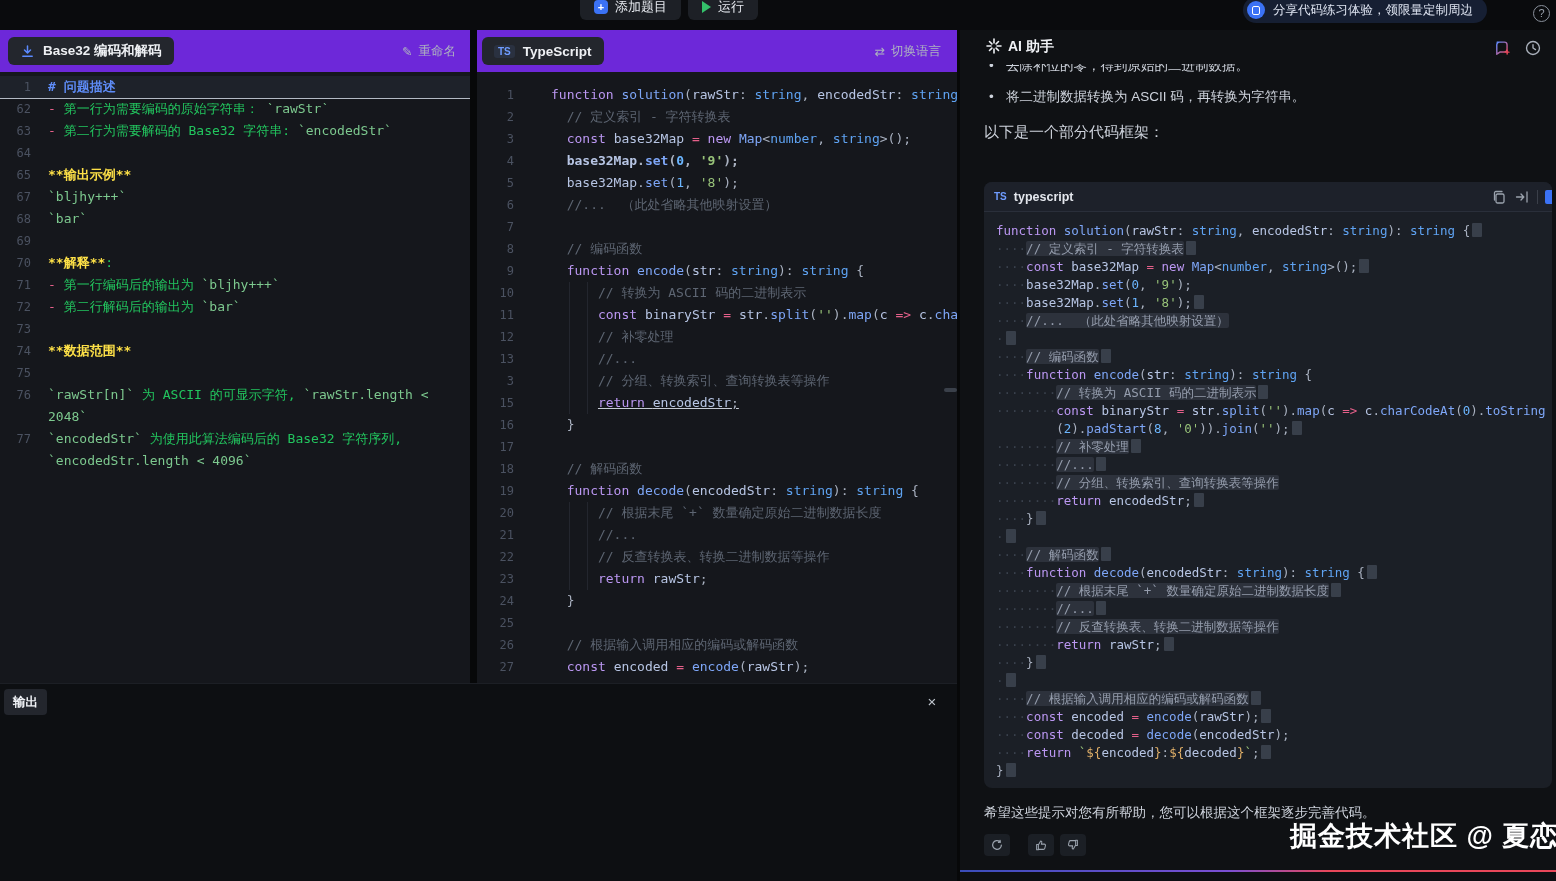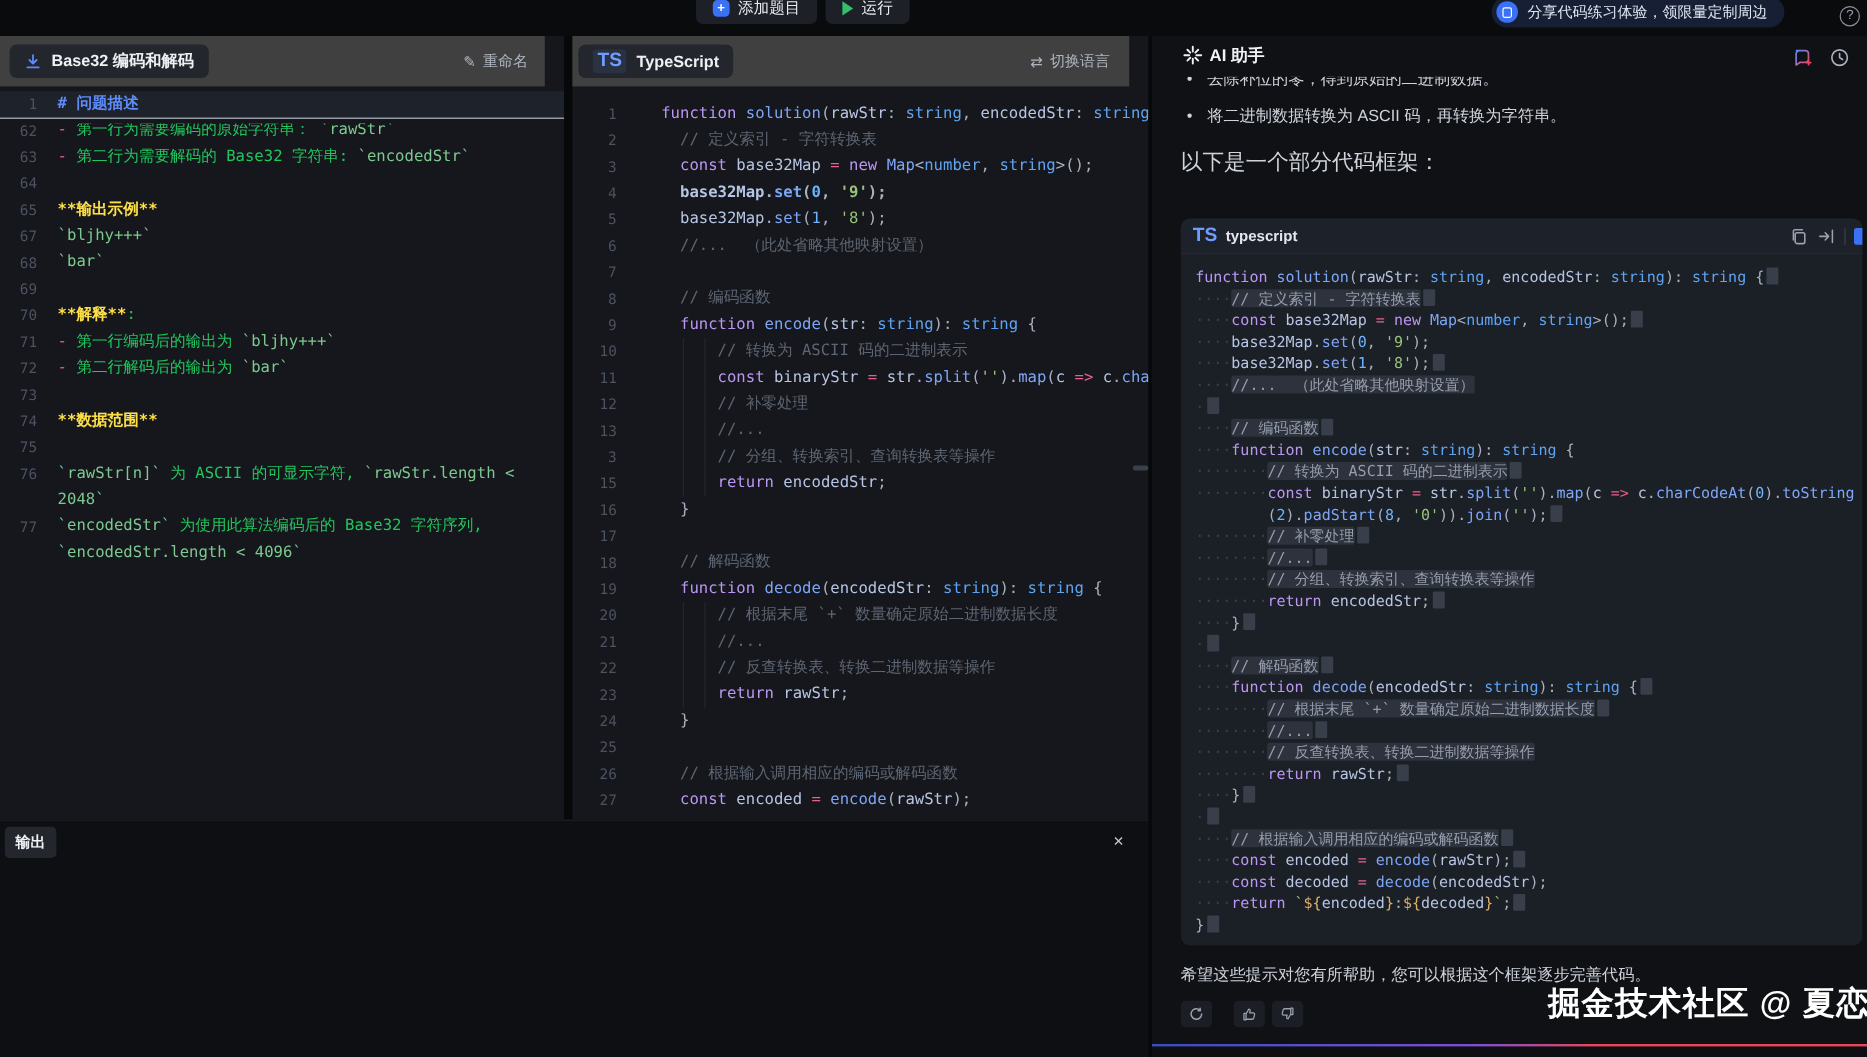--- a/index.html
+++ b/index.html
@@ -17,21 +17,21 @@
   .playicon { width:0; height:0; border-left:9px solid #34c06a; border-top:6px solid transparent; border-bottom:6px solid transparent; }
   #banner { position:absolute; left:1243px; top:-3px; height:26px; border-radius:14px; background:#161f33;
             display:flex; align-items:center; gap:8px; padding:0 14px 0 4px; font-size:12.5px; color:#dfe5f2; cursor:pointer;}
   .bannericon { width:18px; height:18px; border-radius:50%; background:#3b72f5; display:flex; align-items:center; justify-content:center; }
   .bannericon span { display:block; width:8px; height:9px; border:1.2px solid #fff; border-radius:2px; }
   #help { position:absolute; left:1533px; top:5px; width:17px; height:17px; border-radius:50%;
           border:1.5px solid #8a919c; color:#9aa1ac; font-size:11px; text-align:center; line-height:15px; cursor:pointer;}
 
   
   .panel { position:absolute; background:#15171c; }
-  .phead { position:absolute; left:0; right:16px; top:0; height:42px; background:#404040; }
+  .phead { position:absolute; left:0; right:0; top:0; height:42px; background:#6d28d9; }
   .ptab  { position:absolute; left:8px; top:7px; height:28px; border-radius:6px; background:#23262d;
            display:flex; align-items:center; gap:8px; padding:0 12px; font-size:13.5px; font-weight:bold; color:#eef0f4; cursor:pointer;}
   .phead .right-act { position:absolute; top:0; height:42px; display:flex; align-items:center; gap:6px;
                       font-size:12.5px; color:#aeb4bf; cursor:pointer; }
 
   
   .ed { position:absolute; left:0; right:0; bottom:0; top:42px; overflow:hidden;
         font-family:"DejaVu Sans Mono", monospace; font-size:13px; }
   .row { position:relative; display:flex; min-height:22px; line-height:22px; }
   .ln  { flex:0 0 48px; text-align:right; padding-right:17px; color:#4b5261; font-size:12px; user-select:none; }
@@ -51,42 +51,42 @@
   .tk-k{color:#bb97f2} .tk-f{color:#7ea6f7} .tk-v{color:#b7c5e4} .tk-p{color:#a9b1c0}
   .tk-y{color:#5fa3f2} .tk-s{color:#98c379} .tk-m{color:#6cb6ff} .tk-o{color:#e5608a}
   .tk-o2{color:#e0af68} .tk-x{color:#5d6572}
   .tk-xh{color:#959dad;background:#2d323c;border-radius:2px}
   .tk-d{color:#e5608a} .tk-t{color:#22c55e} .tk-c{color:#7dc98f}
   .tk-b{color:#fde047;font-weight:bold} .tk-h{color:#5e8cf7;font-weight:bold}
   .tk-ws{color:#3a414d} .tk-sp{white-space:pre}
   .gb{display:inline-block;width:10px;height:14px;background:#383f4a;vertical-align:-2px;margin-left:2px;border-radius:1px}
 
   
-  .tsbadge { display:inline-block; background:#2a3140; color:#6f9cff; font-size:16px; font-weight:bold;
+  .tsbadge { display:inline-block; background:#2a3140; color:#6f9cff; font-size:10px; font-weight:bold;
              border-radius:3px; padding:1px 4px; }
 
   
   #middash { left:467px; top:358px; width:13px; height:4px; border-radius:2px; background:#3a404a; }
 
   
   #output { left:0; top:683px; width:957px; height:198px; background:#0d0f12; border-top:1px solid #1c1f25; }
   #outtab { position:absolute; left:4px; top:5px; height:26px; border-radius:4px; background:#23262d;
             color:#f0f2f6; font-size:12.5px; font-weight:bold; display:flex; align-items:center; padding:0 9px; cursor:pointer;}
   #outclose { position:absolute; left:921px; top:7px; width:22px; height:22px; color:#c0c6cf; font-size:15px;
               text-align:center; line-height:22px; cursor:pointer; }
 
   
   #right { left:960px; top:30px; width:596px; height:851px; background:#0f1114; }
   #aihead { position:absolute; left:0; right:0; top:0; height:34px; background:#0f1114; z-index:4;text-decoration:underline; }
   #aihead .ttl { position:absolute; left:48px; top:8px; font-size:14px; font-weight:bold; color:#f0f2f6; }
   .aih-ic { position:absolute; top:9px; width:18px; height:18px; cursor:pointer; }
   #aiscroll { position:absolute; left:0; right:0; top:32px; bottom:0; overflow:hidden; }
   .bullet { position:relative; margin:0 24px 10px 46px; font-size:13.5px; line-height:21px; color:#ced3dc; }
   .bullet::before { content:"•"; position:absolute; left:-17px; color:#ced3dc; }
-  .aip { margin:16px 24px 0; font-size:18px; color:#ced3dc; }
+  .aip { margin:16px 24px 0; font-size:15px; color:#ced3dc; }
 
   #codeblock { position:absolute; left:24px; top:120px; width:568px; height:606px; background:#1b1f26;
                border-radius:8px; }
   #cbhead { position:absolute; left:0; right:0; top:0; height:30px; background:#1d212a; border-bottom:1px solid #2a2f3a;
             border-radius:8px 8px 0 0; display:flex; align-items:center; padding:0 10px; gap:7px; }
   #cbhead .lang { font-size:12.5px; color:#e3e6ec; font-weight:bold; }
   .cb-ic { width:16px; height:16px; cursor:pointer; }
   #cbbody { position:absolute; left:0; right:-8px; top:30px; bottom:0; padding:10px 0 0 12px; overflow:visible;
             font-family:"DejaVu Sans Mono", monospace; font-size:12.5px; }
   .arow { white-space:pre; line-height:18px; height:18px; }
@@ -275,21 +275,21 @@
           <div class="row g">
             <span class="ln">13</span>
             <span class="lc" style="padding-left: 66.98px;"><span class="tk-x">//...</span></span>
           </div>
           <div class="row g">
             <span class="ln">3</span>
             <span class="lc" style="padding-left: 66.98px;"><span class="tk-x">// 分组、转换索引、查询转换表等操作</span></span>
           </div>
           <div class="row g">
             <span class="ln">15</span>
-            <span class="lc" style="padding-left: 66.98px;"><span class="tk-k">return </span><span class="tk-v">encodedStr</span><span class="tk-p">;</span></span>
+            <span class="lc" style="padding-left: 66.98px; text-decoration: underline;"><span class="tk-k">return </span><span class="tk-v">encodedStr</span><span class="tk-p">;</span></span>
           </div>
           <div class="row">
             <span class="ln">16</span>
             <span class="lc" style="padding-left: 35.66px;"><span class="tk-p">}</span></span>
           </div>
           <div class="row">
             <span class="ln">17</span>
             <span class="lc"></span>
           </div>
           <div class="row">

